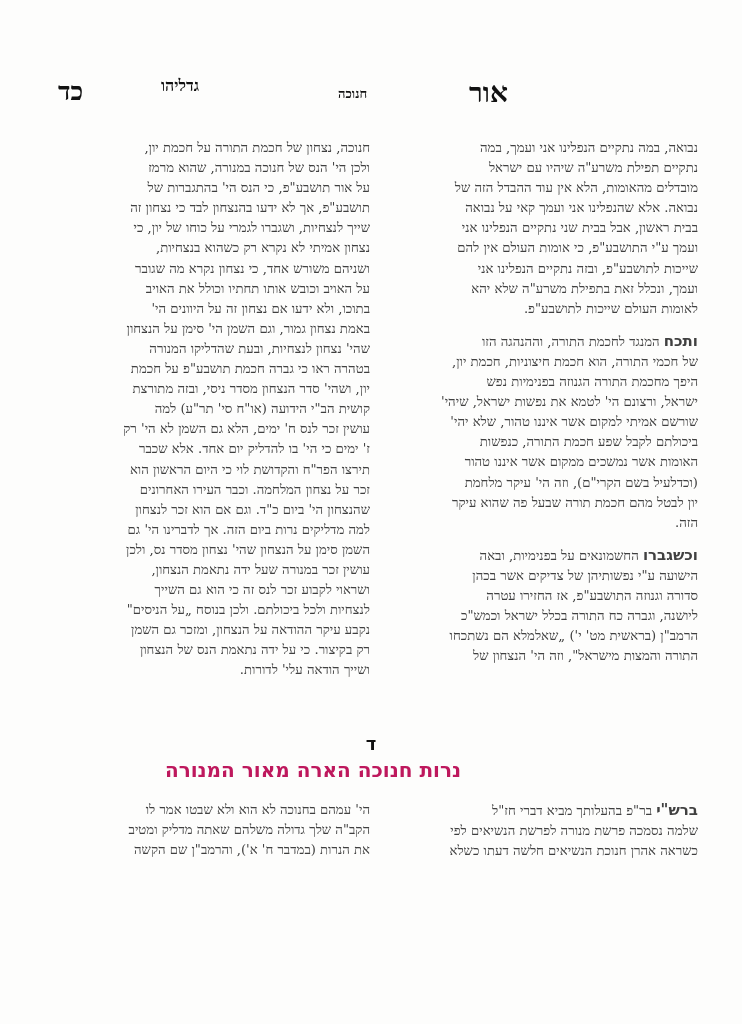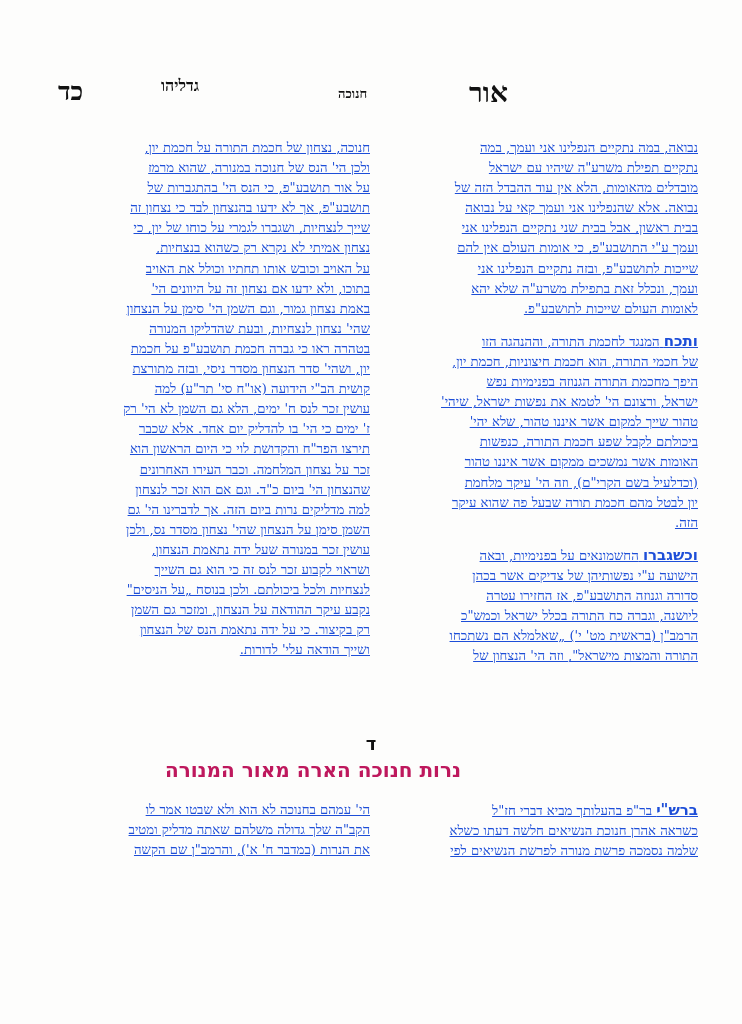--- a/index.html
+++ b/index.html
@@ -5,21 +5,21 @@
   html, body { margin: 0; padding: 0; background: #ffffff; }
   body { width: 742px; height: 1024px; position: relative; overflow: hidden; }
   .page { position: absolute; left: 0; top: 0; width: 742px; height: 1024px; background: #fdfdfc; }
   .running-head { position: absolute; top: 76px; left: 58px; width: 640px; height: 36px; direction: rtl; }
   .rh { position: absolute; top: 0; font-family: "DejaVu Serif", serif; color: #111; font-weight: bold; text-align: right; }
   .rh-right { right: 190px; font-size: 28px; margin-left: 8px; }
   .rh-center { left: 280px; top: 10px; font-size: 13px; font-weight: bold; }
   .rh-left-word { left: 103px; font-size: 16px; }
   .rh-page { left: 0px; font-size: 26px; }
   .col { position: absolute; direction: rtl; text-align: justify; text-align-last: right;
-         font-family: "DejaVu Serif", serif; font-size: 13.2px; line-height: 20.1px; color: #1d4ed8; text-decoration: underline; }
+         font-family: "DejaVu Serif", serif; font-size: 13.2px; line-height: 20.1px; color: #404040; }
   .col p { margin: 0; }
   .col .gap { height: 12px; }
   .lead { font-weight: bold; font-size: 15px; font-family: "DejaVu Sans", sans-serif; }
   .col-right-top { left: 386px; top: 138px; width: 312px; }
   .col-left-top { left: 58px; top: 138px; width: 312px; }
   .section-letter { position: absolute; top: 733px; left: 0; width: 742px; text-align: center;
                     font-family: "DejaVu Sans", sans-serif; font-weight: bold; font-size: 18px; color: #111; }
   .section-title { position: absolute; top: 758px; left: 0; width: 626px; text-align: center; direction: rtl;
                    font-family: "DejaVu Sans", sans-serif; font-weight: bold; font-size: 20px; color: #be185d; }
   .col-right-bot { left: 386px; top: 800px; width: 312px; }
@@ -49,21 +49,21 @@
       <span class="line">שייכות לתושבע"פ, ובזה נתקיים הנפלינו אני</span>
       <span class="line">ועמך, ונכלל זאת בתפילת משרע"ה שלא יהא</span>
       <span class="line">לאומות העולם שייכות לתושבע"פ.</span>
     </p>
     <div class="gap"></div>
     <p>
       <span class="line"><span class="lead">ותכח</span> <span>המנגד לחכמת התורה, וההנהגה הזו</span></span>
       <span class="line">של חכמי התורה, הוא חכמת חיצוניות, חכמת יון,</span>
       <span class="line">היפך מחכמת התורה הגנוזה בפנימיות נפש</span>
       <span class="line">ישראל, ורצונם הי' לטמא את נפשות ישראל, שיהי'</span>
-      <span class="line">טהור שייך למקום אשר איננו טהור, שלא יהי'</span>
+      <span class="line">שורשם אמיתי למקום אשר איננו טהור, שלא יהי'</span>
       <span class="line">ביכולתם לקבל שפע חכמת התורה, כנפשות</span>
       <span class="line">האומות אשר נמשכים ממקום אשר איננו טהור</span>
       <span class="line">(וכדלעיל בשם הקרי"ם), וזה הי' עיקר מלחמת</span>
       <span class="line">יון לבטל מהם חכמת תורה שבעל פה שהוא עיקר</span>
       <span class="line">הזה.</span>
     </p>
     <div class="gap"></div>
     <p>
       <span class="line"><span class="lead">וכשגברו</span> <span>החשמונאים על בפנימיות, ובאה</span></span>
       <span class="line">הישועה ע"י נפשותיהן של צדיקים אשר בכהן</span>
@@ -75,20 +75,21 @@
   </div>
 
   <div class="col col-left-top">
     <p>
       <span class="line">חנוכה, נצחון של חכמת התורה על חכמת יון,</span>
       <span class="line">ולכן הי' הנס של חנוכה במנורה, שהוא מרמז</span>
       <span class="line">על אור תושבע"פ, כי הנס הי' בהתגברות של</span>
       <span class="line">תושבע"פ, אך לא ידעו בהנצחון לבד כי נצחון זה</span>
       <span class="line">שייך לנצחיות, ושגברו לגמרי על כוחו של יון, כי</span>
       <span class="line">נצחון אמיתי לא נקרא רק כשהוא בנצחיות,</span>
+      <span class="line">ושניהם משורש אחד, כי נצחון נקרא מה שגובר</span>
       <span class="line">על האויב וכובש אותו תחתיו וכולל את האויב</span>
       <span class="line">בתוכו, ולא ידעו אם נצחון זה על היוונים הי'</span>
       <span class="line">באמת נצחון גמור, וגם השמן הי' סימן על הנצחון</span>
       <span class="line">שהי' נצחון לנצחיות, ובעת שהדליקו המנורה</span>
       <span class="line">בטהרה ראו כי גברה חכמת תושבע"פ על חכמת</span>
       <span class="line">יון, ושהי' סדר הנצחון מסדר ניסי, ובזה מתורצת</span>
       <span class="line">קושית הב"י הידועה (או"ח סי' תר"ע) למה</span>
       <span class="line">עושין זכר לנס ח' ימים, הלא גם השמן לא הי' רק</span>
       <span class="line">ז' ימים כי הי' בו להדליק יום אחד. אלא שכבר</span>
       <span class="line">תירצו הפר"ח והקדושת לוי כי היום הראשון הוא</span>
@@ -104,22 +105,22 @@
       <span class="line">ושייך הודאה עלי' לדורות.</span>
     </p>
   </div>
 
   <div class="section-letter">ד</div>
   <div class="section-title">נרות חנוכה הארה מאור המנורה</div>
 
   <div class="col col-right-bot">
     <p>
       <span class="line"><span class="lead">ברש"י</span> <span>בר"פ בהעלותך מביא דברי חז"ל</span></span>
+      <span class="line">שלמה נסמכה פרשת מנורה לפרשת הנשיאים לפי</span>
       <span class="line">כשראה אהרן חנוכת הנשיאים חלשה דעתו כשלא</span>
-      <span class="line">שלמה נסמכה פרשת מנורה לפרשת הנשיאים לפי</span>
     </p>
   </div>
 
   <div class="col col-left-bot">
     <p>
       <span class="line">הי' עמהם בחנוכה לא הוא ולא שבטו אמר לו</span>
       <span class="line">הקב"ה שלך גדולה משלהם שאתה מדליק ומטיב</span>
       <span class="line">את הנרות (במדבר ח' א'), והרמב"ן שם הקשה</span>
     </p>
   </div>

